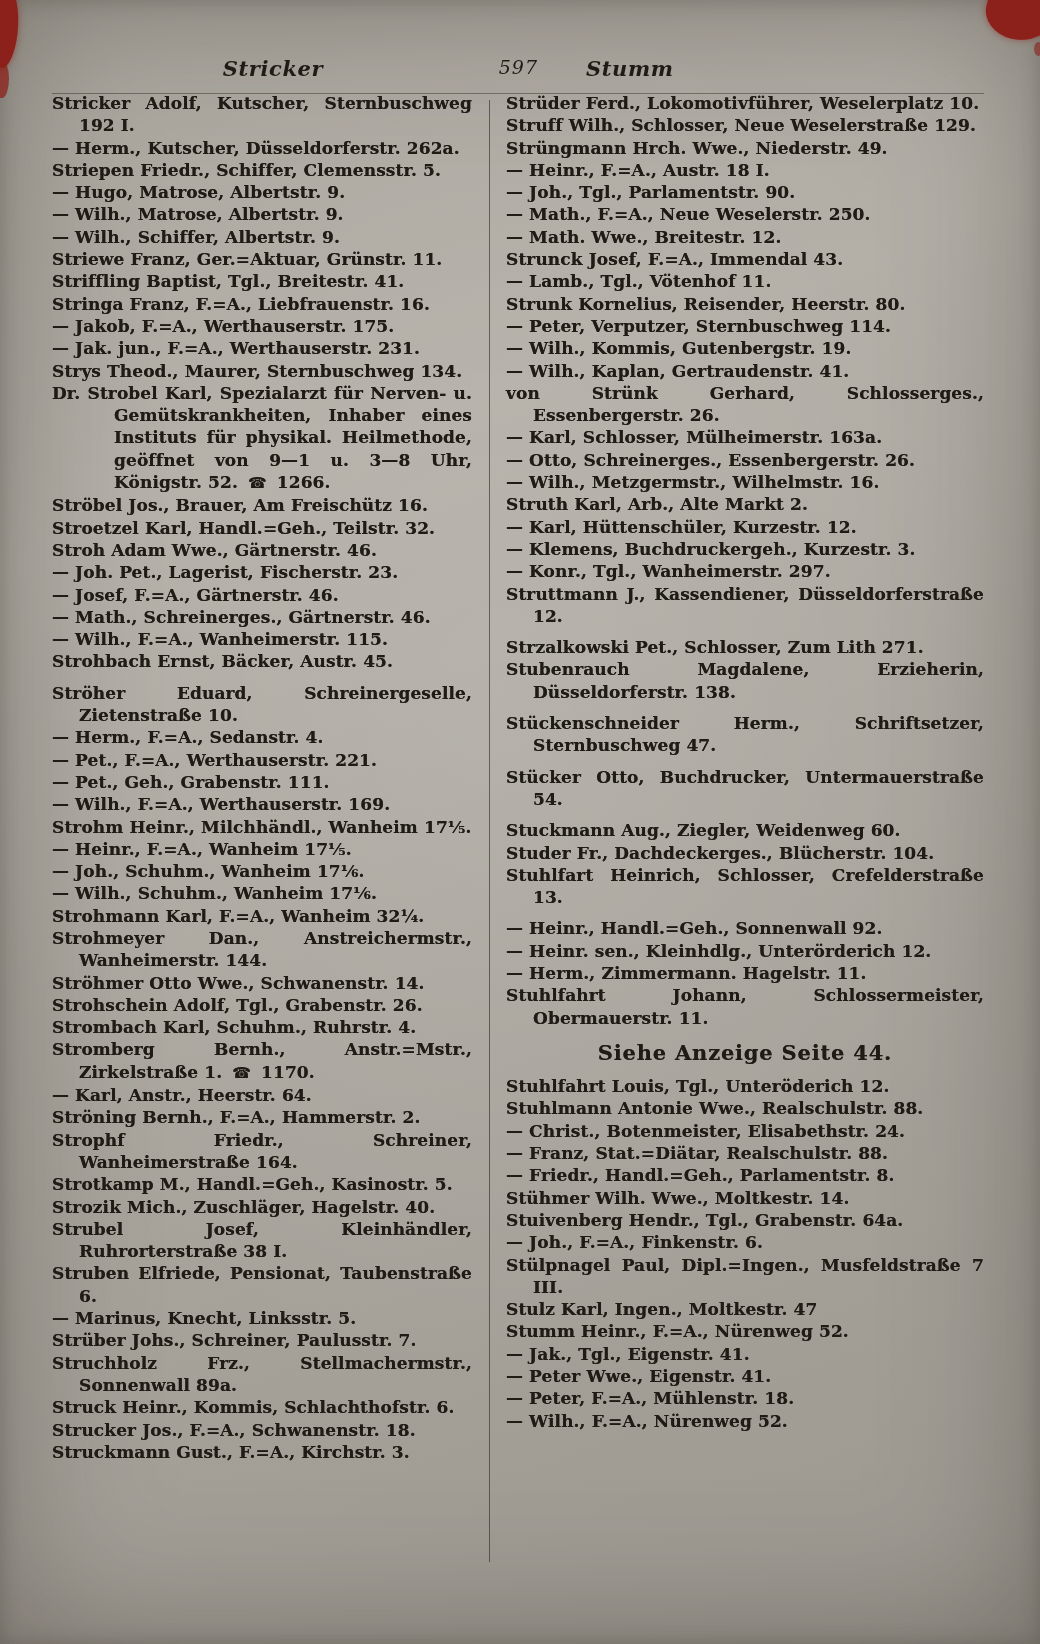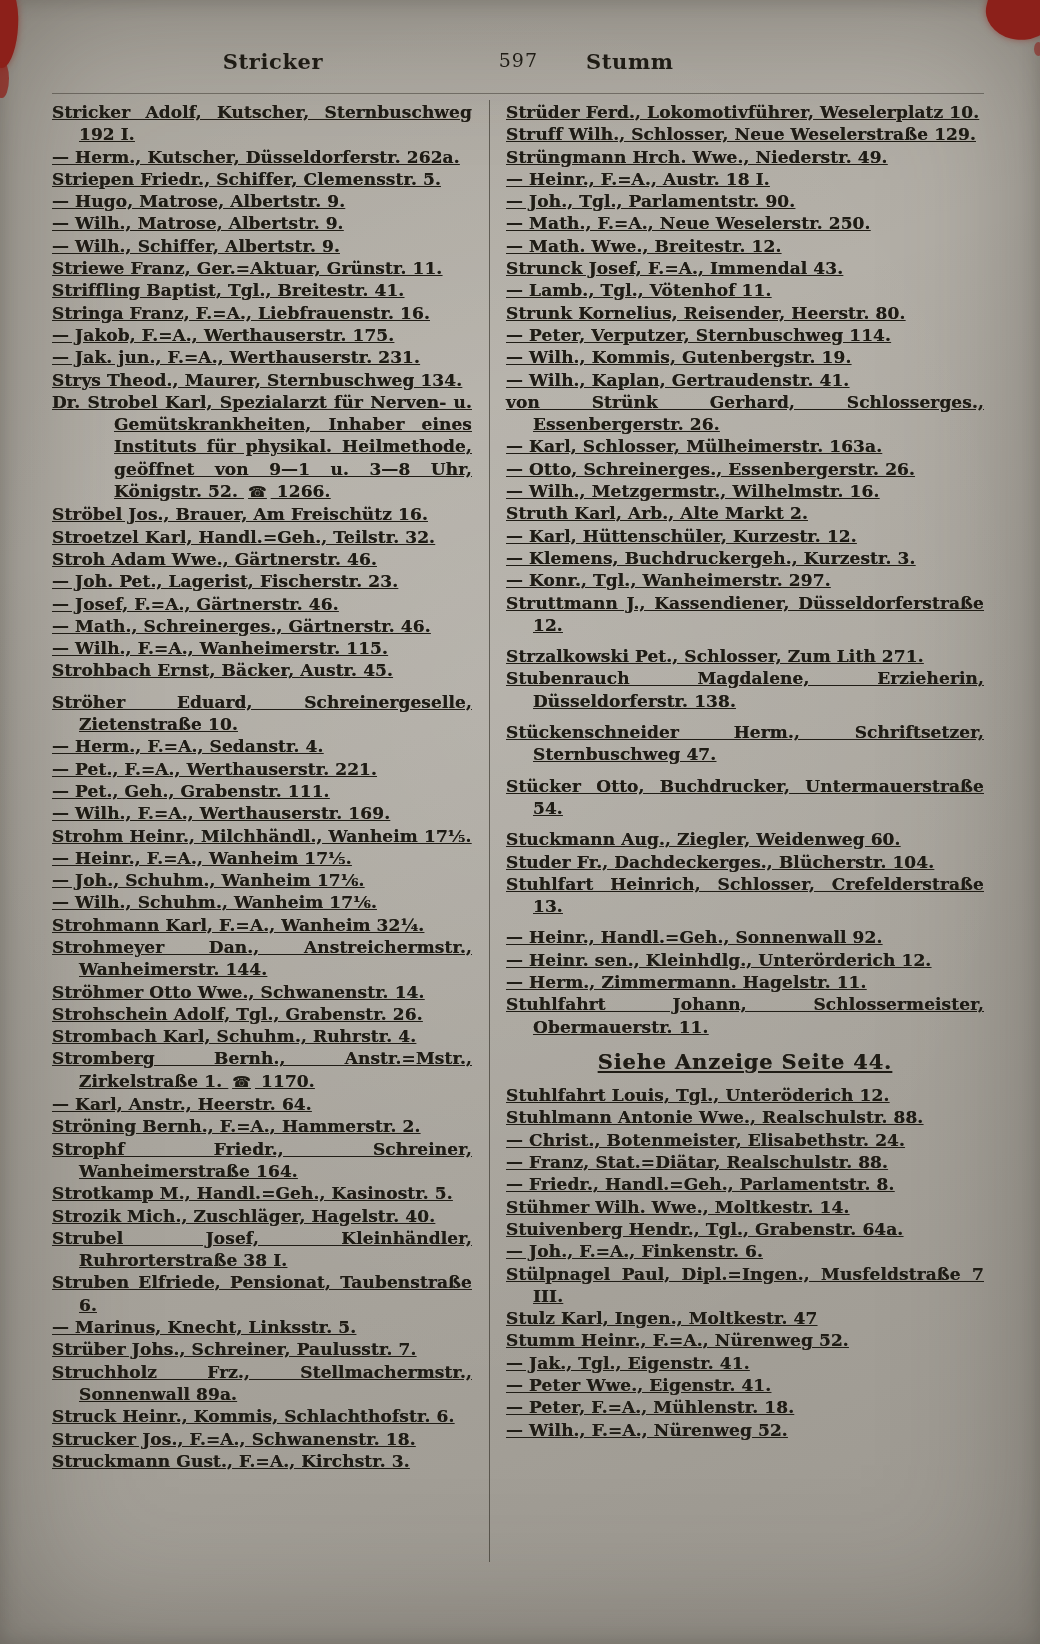--- a/index.html
+++ b/index.html
@@ -21,39 +21,39 @@
     color:#1f1c15;
   }
 
   
   .stain { position:absolute; background:#8c201a; }
   .stain-tl  { left:-9px;  top:-12px; width:27px; height:80px; border-radius:0 60% 50% 45%; transform:rotate(6deg);  box-shadow:0 0 7px rgba(140,32,26,.55); }
   .stain-tl2 { left:-4px;  top:62px;  width:13px; height:36px; border-radius:50% 50% 60% 40%; opacity:.75; }
   .stain-tr  { right:-14px; top:-16px; width:68px; height:56px; border-radius:40% 30% 70% 60%; transform:rotate(14deg); box-shadow:0 0 7px rgba(140,32,26,.55); }
   .stain-tr2 { right:-3px; top:42px;  width:9px;  height:14px; border-radius:50%; opacity:.6; }
 
-  .header { position:absolute; top:49px; left:0; width:100%; height:30px; }
+  .header { position:absolute; top:56px; left:0; width:100%; height:30px;font-style:italic; }
   .hdr-word { position:absolute; font-weight:bold; font-size:21px; letter-spacing:.6px; }
   .hdr-left  { left:158px; width:230px; text-align:center; }
   .hdr-num   { position:absolute; left:418px; width:120px; text-align:right; font-size:19px; font-weight:normal; letter-spacing:1px; }
   .hdr-right { left:586px; width:200px; }
 
   .header-rule {
     position:absolute; top:93px; left:52px; width:932px; height:1px;
     background:rgba(42,38,30,.45);
   }
   .divider {
     position:absolute; top:100px; left:489px; width:1px; height:1462px;
     background:rgba(42,38,30,.6);
   }
 
   .col {
-    position:absolute; top:101px;
+    position:absolute; top:92px;
     font-size:17px; line-height:22.3px;
-    font-weight:700; letter-spacing:.1px;text-decoration:underline;
+    font-weight:700; letter-spacing:.1px;
   }
   .col-left  { left:52px;  width:420px; }
   .col-right { left:506px; width:478px; }
 
   .entry {
     text-align:justify;
     padding-left:27px; text-indent:-27px;
     text-shadow:0 0 .5px rgba(30,27,20,.75);
   }
   .entry.gap { margin-top:9px; }

